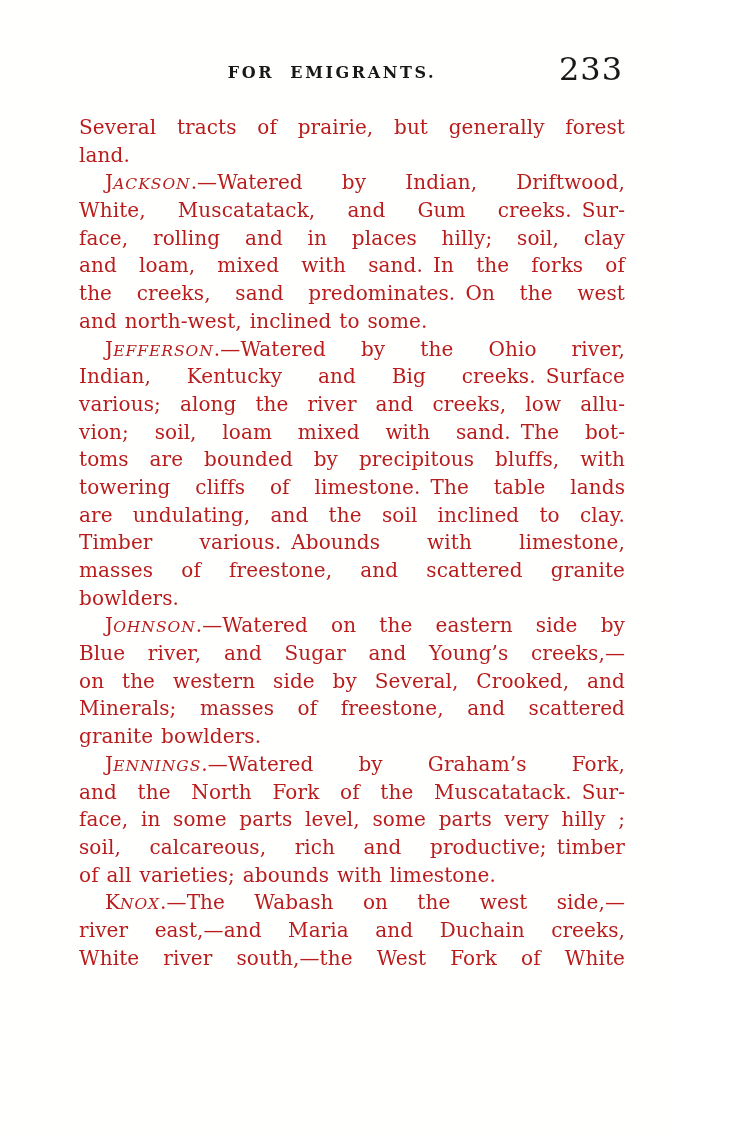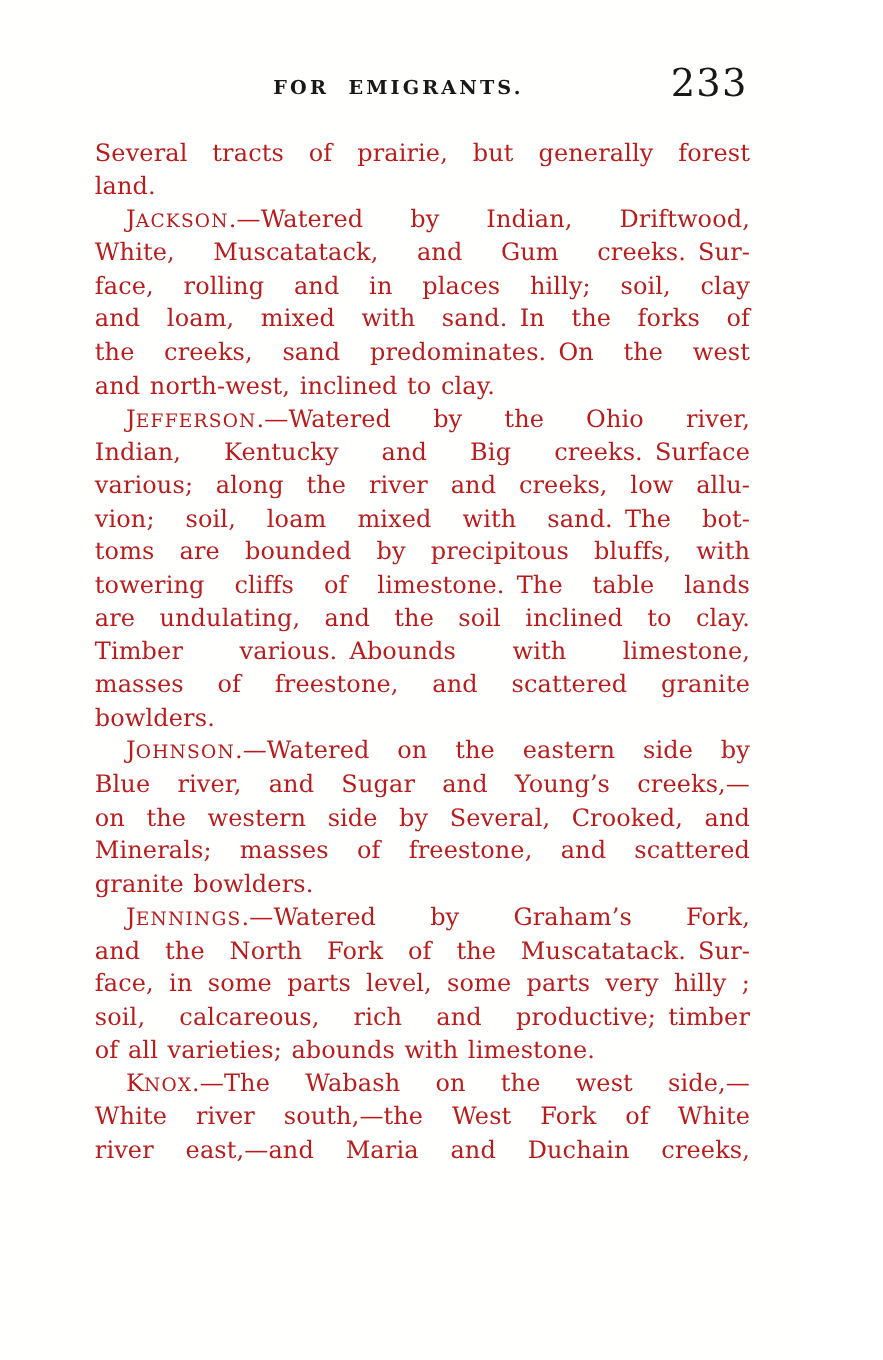--- a/index.html
+++ b/index.html
@@ -65,20 +65,21 @@
   }
   .line.last {
     text-align-last: left;
   }
   .line.indented {
     text-indent: 26px;
   }
   .lead-sc {
     font-size: 15.5px;
     letter-spacing: 1px;
+    font-style: italic;
   }
 </style>
 </head>
 <body>
 
 <div class="page">
   <div class="header">
     <span class="running-title">FOR EMIGRANTS.</span>
     <span class="page-number">233</span>
   </div>
@@ -86,21 +87,21 @@
       <div class="paragraph">
         <div class="line">Several tracts of prairie, but generally forest</div>
         <div class="line last">land.</div>
       </div>
       <div class="paragraph">
         <div class="line indented"><span class="lead-cap">J</span><span class="lead-sc">ACKSON</span>.—Watered by Indian, Driftwood,</div>
         <div class="line">White, Muscatatack, and Gum creeks. Sur-</div>
         <div class="line">face, rolling and in places hilly; soil, clay</div>
         <div class="line">and loam, mixed with sand. In the forks of</div>
         <div class="line">the creeks, sand predominates. On the west</div>
-        <div class="line last">and north-west, inclined to clay.</div>
+        <div class="line last">and north-west, inclined to some.</div>
       </div>
       <div class="paragraph">
         <div class="line indented"><span class="lead-cap">J</span><span class="lead-sc">EFFERSON</span>.—Watered by the Ohio river,</div>
         <div class="line">Indian, Kentucky and Big creeks. Surface</div>
         <div class="line">various; along the river and creeks, low allu-</div>
         <div class="line">vion; soil, loam mixed with sand. The bot-</div>
         <div class="line">toms are bounded by precipitous bluffs, with</div>
         <div class="line">towering cliffs of limestone. The table lands</div>
         <div class="line">are undulating, and the soil inclined to clay.</div>
         <div class="line">Timber various. Abounds with limestone,</div>
@@ -116,17 +117,17 @@
       </div>
       <div class="paragraph">
         <div class="line indented"><span class="lead-cap">J</span><span class="lead-sc">ENNINGS</span>.—Watered by Graham’s Fork,</div>
         <div class="line">and the North Fork of the Muscatatack. Sur-</div>
         <div class="line">face, in some parts level, some parts very hilly ;</div>
         <div class="line">soil, calcareous, rich and productive; timber</div>
         <div class="line last">of all varieties; abounds with limestone.</div>
       </div>
       <div class="paragraph">
         <div class="line indented"><span class="lead-cap">K</span><span class="lead-sc">NOX</span>.—The Wabash on the west side,—</div>
+        <div class="line">river east,—and Maria and Duchain creeks,</div>
         <div class="line">White river south,—the West Fork of White</div>
-        <div class="line">river east,—and Maria and Duchain creeks,</div>
       </div>
     </div>
 </div>
 
 </body></html>

